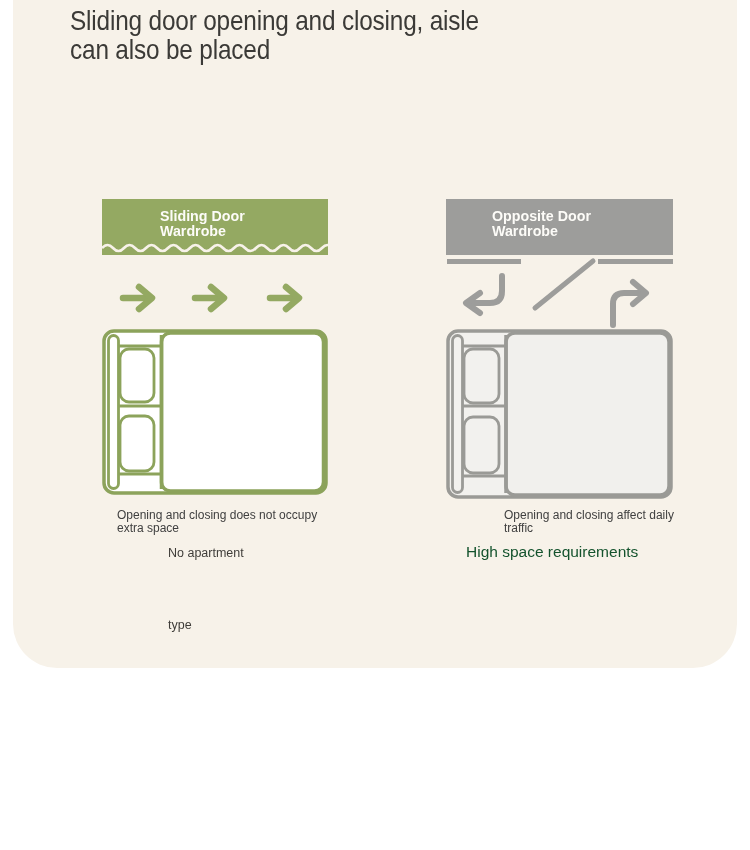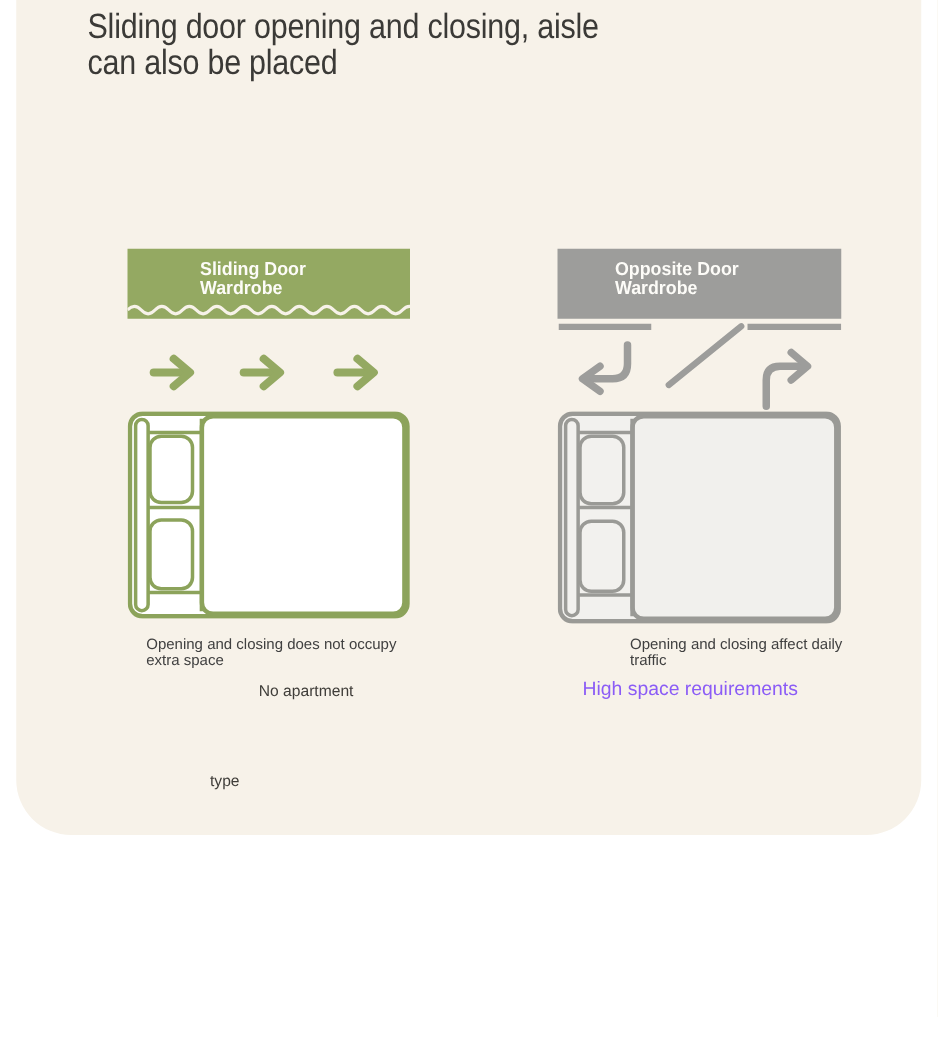--- a/index.html
+++ b/index.html
@@ -33,23 +33,23 @@
   .hdr-green .hdr-label{left:58px;}
   .hdr-gray .hdr-label{left:46px;}
   .wave{position:absolute;left:0;bottom:1px;width:226px;height:13px;}
   .svg-abs{position:absolute;}
   .caption{
     position:absolute;top:509px;font-size:12px;line-height:12.5px;color:#404040;
   }
   .cap-left{left:104px;width:208px;}
   .cap-right{left:453px;width:182px;margin-left:38px;}
   .note{position:absolute;left:155px;font-size:12.5px;color:#3f3d39;}
-  .note1{top:546px;margin-left:39px;}
+  .note1{top:546px;}
   .note2{top:570px;margin-top:48px;}
-  .req{position:absolute;left:453px;top:543px;font-size:15.5px;color:#8b5cf6;}
+  .req{position:absolute;left:453px;top:543px;font-size:15.5px;color:#14532d;}
 </style>
 </head>
 <body>
 
 <div class="card">
 
   <div class="title">Sliding door opening and closing, aisle
 can also be placed</div>
 
   <div class="hdr hdr-green">

